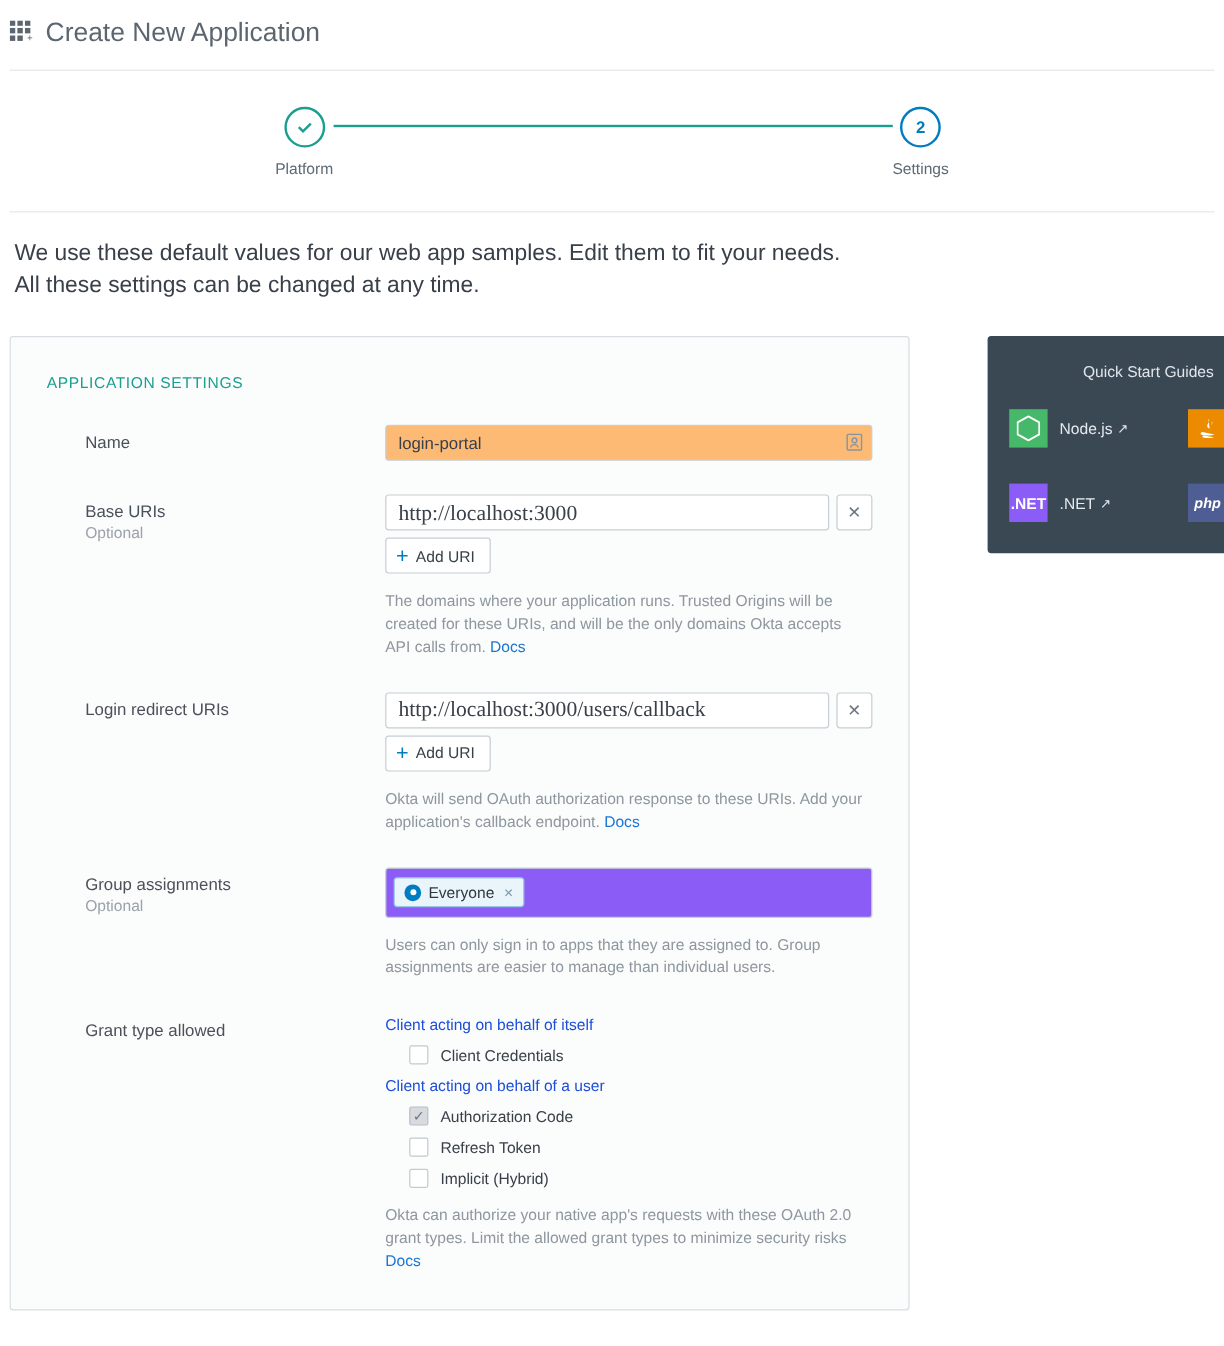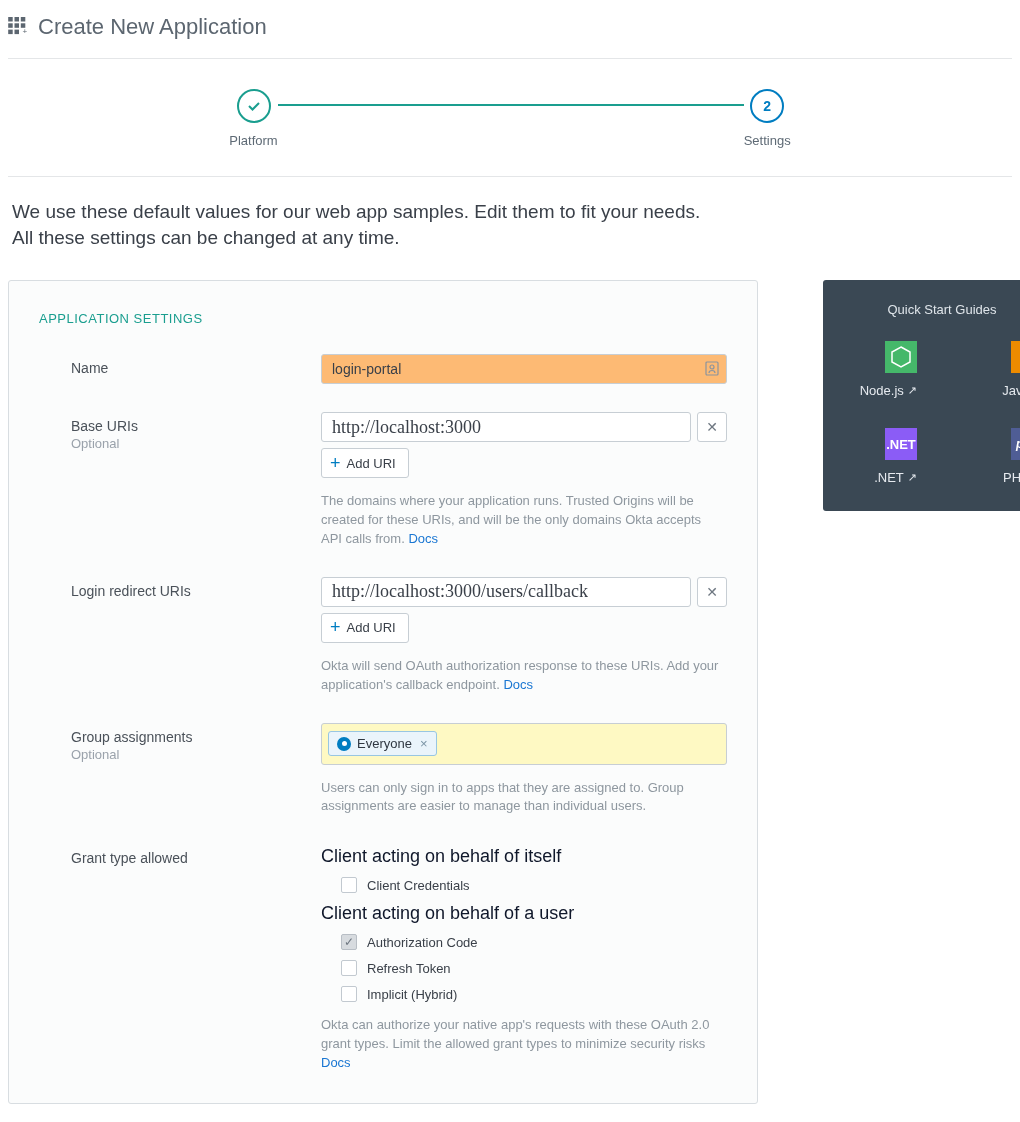--- a/index.html
+++ b/index.html
@@ -27,35 +27,35 @@
   .text-input { width: 100%; height: 30px; border: 1px solid #c7ced4; border-radius: 3px; padding: 0 10px; font-size: 14px; color: #3a4049; background: #fdba74; }
   .input-wrap { position: relative; width: 406px; }
   .input-suffix-icon { position: absolute; right: 8px; top: 6px; color: #8b949e; }
   .uri-row { display: flex; align-items: center; gap: 6px; }
   .uri-input { flex: 0 0 370px; height: 30px; border: 1px solid #c7ced4; border-radius: 3px; padding: 0 10px; font-size: 18px; color: #3a4049; background: #fff; font-family: Liberation Serif, serif; }
   .remove-btn { width: 30px; height: 30px; border: 1px solid #c7ced4; border-radius: 3px; background: #fff; display: flex; align-items: center; justify-content: center; color: #6e7781; cursor: pointer; }
   .add-uri-btn { margin-top: 6px; height: 30px; border: 1px solid #c7ced4; border-radius: 3px; background: #fff; padding: 0 12px 0 8px; display: inline-flex; align-items: center; gap: 6px; color: #3a4049; cursor: pointer; font-size: 13px; }
   .add-uri-btn .plus { color: #007dc1; font-size: 18px; font-weight: 400; }
   .help-text { font-size: 13px; color: #8e979f; margin-top: 14px; line-height: 1.45; max-width: 400px; }
   .help-link { color: #1976d2; text-decoration: none; }
-  .tag-input-box { width: 406px; min-height: 42px; border: 1px solid #c7ced4; border-radius: 3px; background: #fef9c3; padding: 6px; display: flex; align-items: center; }
+  .tag-input-box { width: 406px; min-height: 42px; border: 1px solid #c7ced4; border-radius: 3px; background: #8b5cf6; padding: 6px; display: flex; align-items: center; }
   .tag-chip { display: inline-flex; align-items: center; gap: 6px; border: 1px solid #98c6e2; background: #eaf4fb; border-radius: 3px; padding: 4px 8px; font-size: 13px; color: #2f3741; }
   .tag-chip .chip-icon { width: 14px; height: 14px; border-radius: 50%; background: #007dc1; display: inline-flex; align-items: center; justify-content: center; }
   .tag-chip .chip-icon::after { content: ""; width: 5px; height: 5px; background: #fff; border-radius: 50%; }
   .tag-chip .chip-remove { color: #7b94a5; cursor: pointer; margin-left: 2px; }
-  .grant-heading { font-size: 18px; color: #0f172a; margin-bottom: 10px; margin-top: 2px; }
+  .grant-heading { font-size: 13px; color: #1d4ed8; margin-bottom: 10px; margin-top: 2px; }
   .checkbox-row { display: flex; align-items: center; gap: 10px; margin-bottom: 10px; padding-left: 20px; }
   .checkbox { width: 16px; height: 16px; border: 1px solid #c2c9d0; border-radius: 2px; background: #fff; display: inline-flex; align-items: center; justify-content: center; }
   .checkbox.checked { background: #d7dbdf; border-color: #b8bec5; }
   .checkbox.checked::after { content: "✓"; font-size: 12px; color: #6e7781; }
   .checkbox-label { font-size: 13px; color: #3a4049; }
   .guides-card { flex: 0 0 238px; background: #3a4854; border-radius: 3px; padding: 22px 18px 26px 18px; color: #e6eaef; }
   .guides-title { text-align: center; font-size: 13px; margin-bottom: 24px; color: #dfe5ea; }
   .guides-grid { display: grid; grid-template-columns: 1fr 1fr; gap: 30px 50px; }
-  .guide-item { display: flex; flex-direction: column; align-items: flex-end; gap: 10px; cursor: pointer; }
+  .guide-item { display: flex; flex-direction: row; align-items: center; gap: 10px; cursor: pointer; }
   .guide-icon { width: 32px; height: 32px; display: flex; align-items: center; justify-content: center; font-size: 13px; font-weight: 600; color: #fff; }
   .guide-icon.node { background: #45b86a; }
   .guide-icon.java { background: #ed8b00; }
   .guide-icon.dotnet { background: #8b5cf6; }
   .guide-icon.php { background: #4f5d95; }
   .guide-label { font-size: 13px; color: #e6eaef; display: flex; align-items: center; gap: 4px; }
   .guide-label .ext { font-size: 11px; }
   .footer-buttons { display: flex; justify-content: space-between; margin-top: 30px; width: 720px; }
   .footer-left { display: flex; gap: 12px; }
   .btn { height: 30px; padding: 0 22px; border: 1px solid #c7ced4; border-radius: 3px; background: #f5f6f7; color: #4a5159; font-size: 14px; cursor: pointer; }

